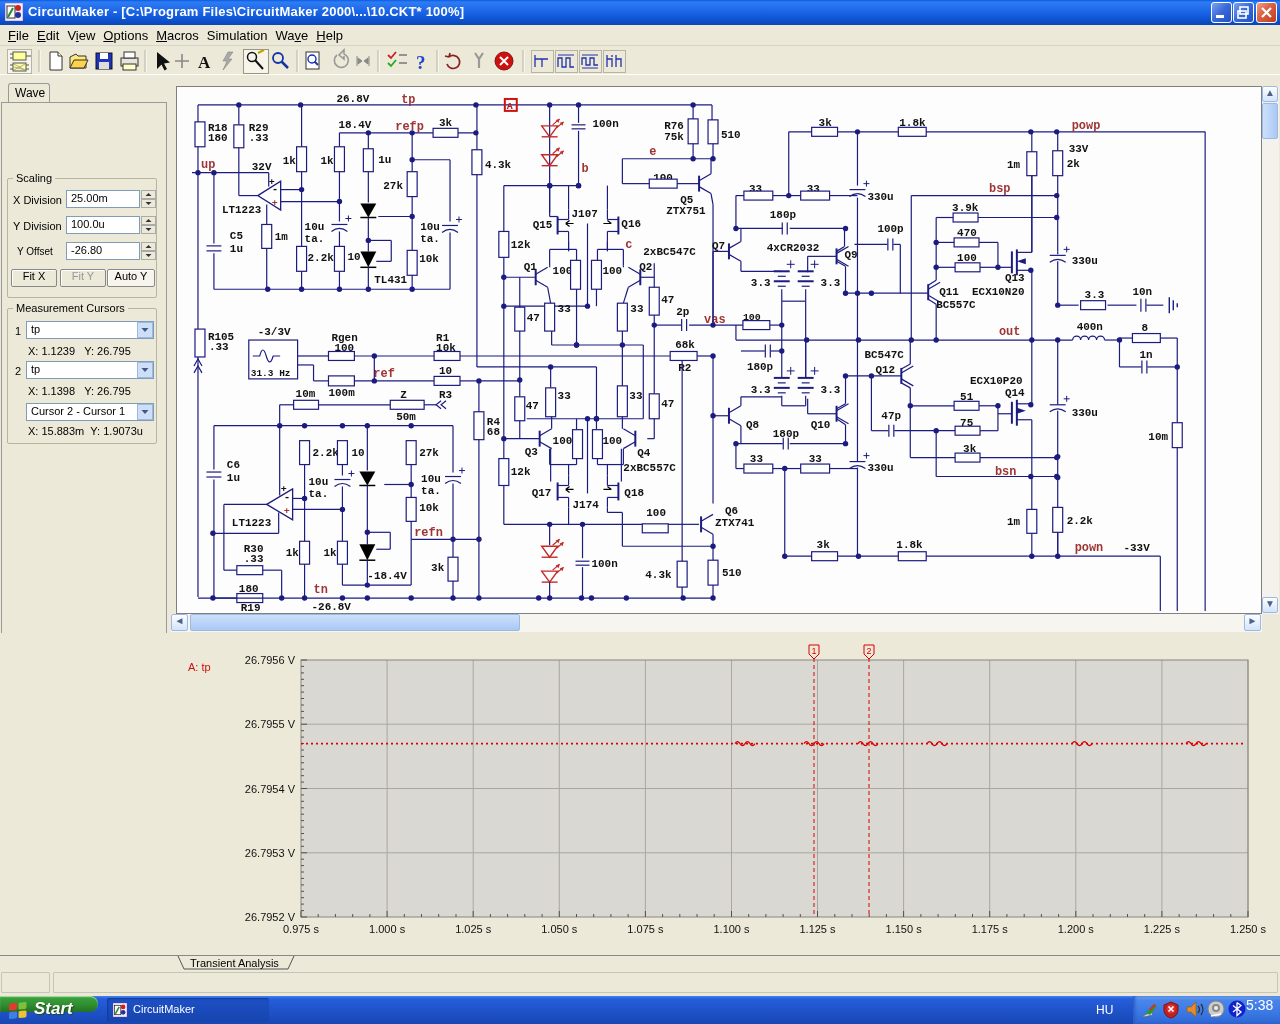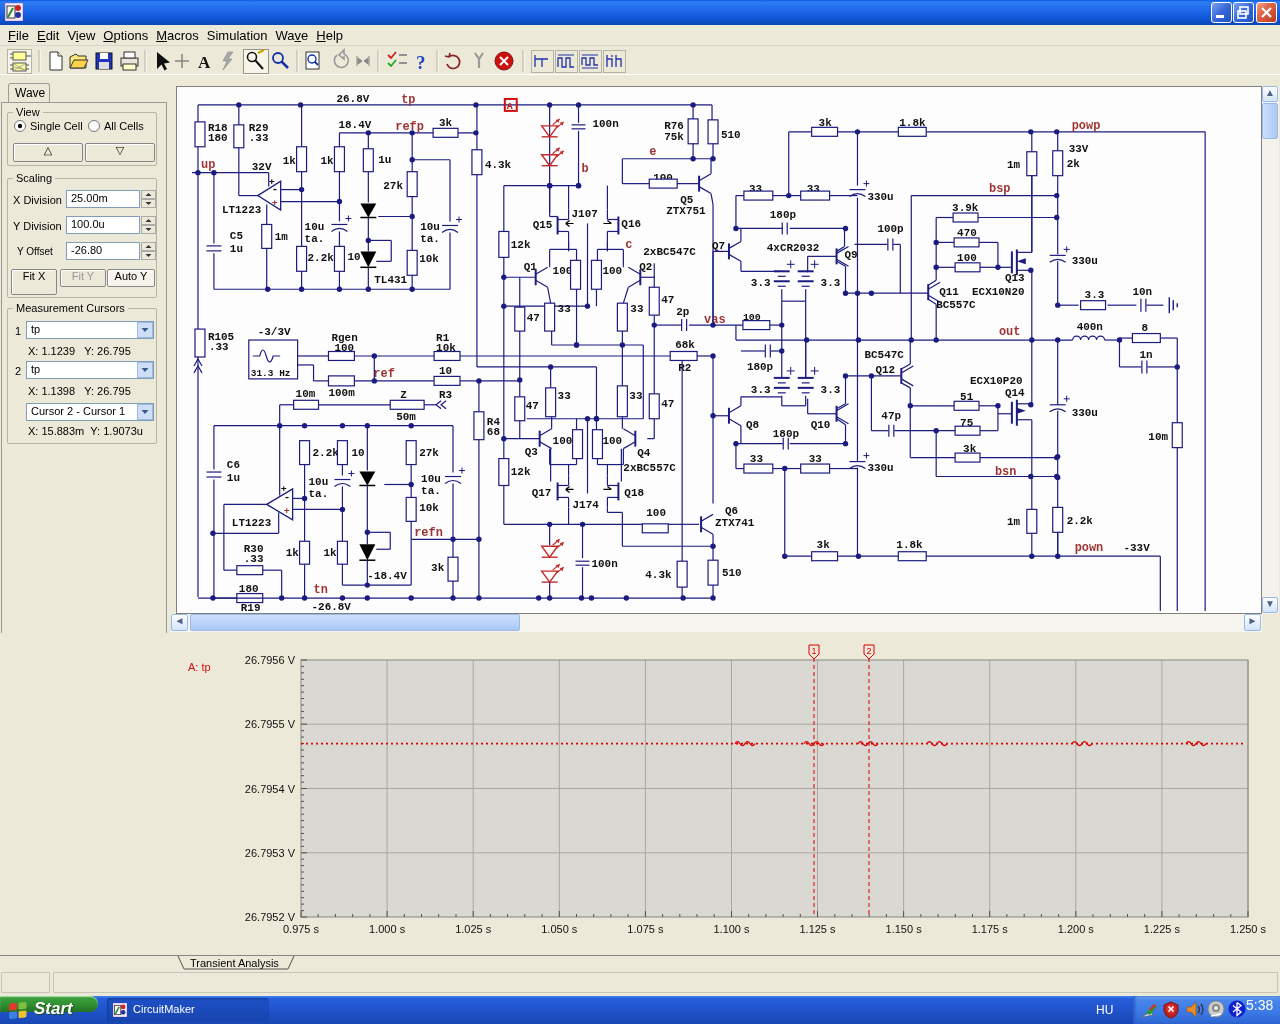--- a/index.html
+++ b/index.html
@@ -31,20 +31,21 @@
 </style></head><body>
 
 <div class="titlebar">
  <svg width="18" height="18" style="position:absolute;left:5px;top:3px" viewBox="0 0 18 18">
   <rect x="0" y="0" width="18" height="18" fill="#f8eef8" stroke="#d898d8"></rect>
   <rect x="2" y="3" width="8" height="12" fill="#fff" stroke="#333"></rect>
   <circle cx="13" cy="5" r="3" fill="#cc2222"></circle>
   <circle cx="13" cy="12" r="3" fill="#223399"></circle>
   <path d="M 3 14 l 5 -9" stroke="#2a8a2a" stroke-width="2"></path>
  </svg>
+ <div class="title-text">CircuitMaker - [C:\Program Files\CircuitMaker 2000\...\10.CKT* 100%]</div>
  <div class="tbtn" style="left:1211px">
    <svg width="19" height="19" viewBox="0 0 19 19">
         <rect x="4" y="12" width="8" height="3" fill="#fff"></rect>
       </svg></div>
  <div class="tbtn" style="left:1233px">
    <svg width="19" height="19" viewBox="0 0 19 19">
         <rect x="6" y="4" width="8" height="7" fill="none" stroke="#fff" stroke-width="1.6"></rect>
         <rect x="4" y="8" width="8" height="7" fill="none" stroke="#fff" stroke-width="1.6"></rect>
       </svg></div>
  <div class="tbtn" style="left:1256px; background:linear-gradient(135deg,#f0a086 0%,#dd6547 40%,#c03a1d 100%)">
@@ -117,31 +118,20 @@
       <rect x="579.5" y="3.5" width="22" height="22" fill="#ece9d8" stroke="#b8b4a4"></rect>
       <path d="M 582 18 v -7 h 4 v 7 h 4 v -7 h 4 v 7 h 4" stroke="#2233aa" fill="none" stroke-width="1.3"></path>
       <path d="M 582 21 h 16 M 582 8 h 16" stroke="#2233aa" stroke-width="1"></path>
       <rect x="603.5" y="3.5" width="22" height="22" fill="#ece9d8" stroke="#b8b4a4"></rect>
       <path d="M 607 20 v -12 m 0 4 h 5 v 8 m 0 -12 v 2 m 4 10 v -12 m 0 4 h 5 v 8" stroke="#2233aa" fill="none" stroke-width="1.3"></path>
     </svg></div>
 
 <div class="panel">
  <div class="wavetab">Wave</div>
  <div class="panelbox"></div>
- <div class="grp" style="top:36px; width:150px; height:54px"><div class="cap">View</div>
-   <svg width="148" height="50" viewBox="0 0 148 50">
-     <circle cx="12" cy="13" r="5.5" fill="#fff" stroke="#777"></circle>
-        <circle cx="12" cy="13" r="2.2" fill="#111"></circle>
-     <text x="22" y="17" font-size="11">Single Cell</text>
-     <circle cx="86" cy="13" r="5.5" fill="#fff" stroke="#777"></circle>
-     <text x="96" y="17" font-size="11">All Cells</text>
-   </svg>
-   <div class="btn" style="left:5px; top:30px; width:70px; height:19px">△</div>
-   <div class="btn" style="left:77px; top:30px; width:70px; height:19px">▽</div>
- </div>
  <div class="grp" style="top:102px; width:150px; height:120px">
       <div class="cap">Scaling</div>
    <div style="position:absolute;left:5px;top:15px;font-size:11px">X Division</div>
    <div class="fld" style="left:58px;top:11px;width:74px;height:18px">25.00m</div>
    <div style="position:absolute;left:5px;top:41px;font-size:11px">Y Division</div>
    <div class="fld" style="left:58px;top:37px;width:74px;height:18px">100.0u</div>
    <div style="position:absolute;left:9px;top:67px;font-size:10px">Y Offset</div>
    <div class="fld" style="left:58px;top:63px;width:74px;height:18px">-26.80</div>
    <svg class="spin" style="left:133px;top:11px" width="15" height="18" viewBox="0 0 15 18">
         <rect x="0.5" y="0.5" width="14" height="8" fill="#ece9d8" stroke="#aaa"></rect>
@@ -154,21 +144,21 @@
         <rect x="0.5" y="9.5" width="14" height="8" fill="#ece9d8" stroke="#aaa"></rect>
         <path d="M 7.5 3 l 3 3 h -6 z" fill="#333"></path>
         <path d="M 7.5 15 l 3 -3 h -6 z" fill="#333"></path>
       </svg>
       <svg class="spin" style="left:133px;top:63px" width="15" height="18" viewBox="0 0 15 18">
         <rect x="0.5" y="0.5" width="14" height="8" fill="#ece9d8" stroke="#aaa"></rect>
         <rect x="0.5" y="9.5" width="14" height="8" fill="#ece9d8" stroke="#aaa"></rect>
         <path d="M 7.5 3 l 3 3 h -6 z" fill="#333"></path>
         <path d="M 7.5 15 l 3 -3 h -6 z" fill="#333"></path>
       </svg>
-   <div class="btn" style="left:3px;top:90px;width:46px;height:26px">Fit X</div>
+   <div class="btn" style="left:3px;top:90px;width:46px;height:18px">Fit X</div>
    <div class="btn" style="left:52px;top:90px;width:46px;height:18px;color:#999">Fit Y</div>
    <div class="btn" style="left:99px;top:90px;width:48px;height:18px;background:#f6f4ec">Auto Y</div>
  </div>
  <div class="grp" style="top:232px; width:150px; height:136px">
       <div class="cap">Measurement Cursors</div>
    <div style="position:absolute;left:7px;top:16px;font-size:11px">1</div>
    <div class="fld" style="left:18px;top:12px;width:128px;height:18px">tp<svg width="16" height="16" viewBox="0 0 16 16" style="position:absolute;right:0;top:0">
 <rect x="0.5" y="0.5" width="15" height="15" fill="#cfdef7" stroke="#9cb9e4"></rect>
           <path d="M 4.5 6 l 3.5 4 l 3.5 -4 z" fill="#3a5a8c"></path>
         </svg></div>

